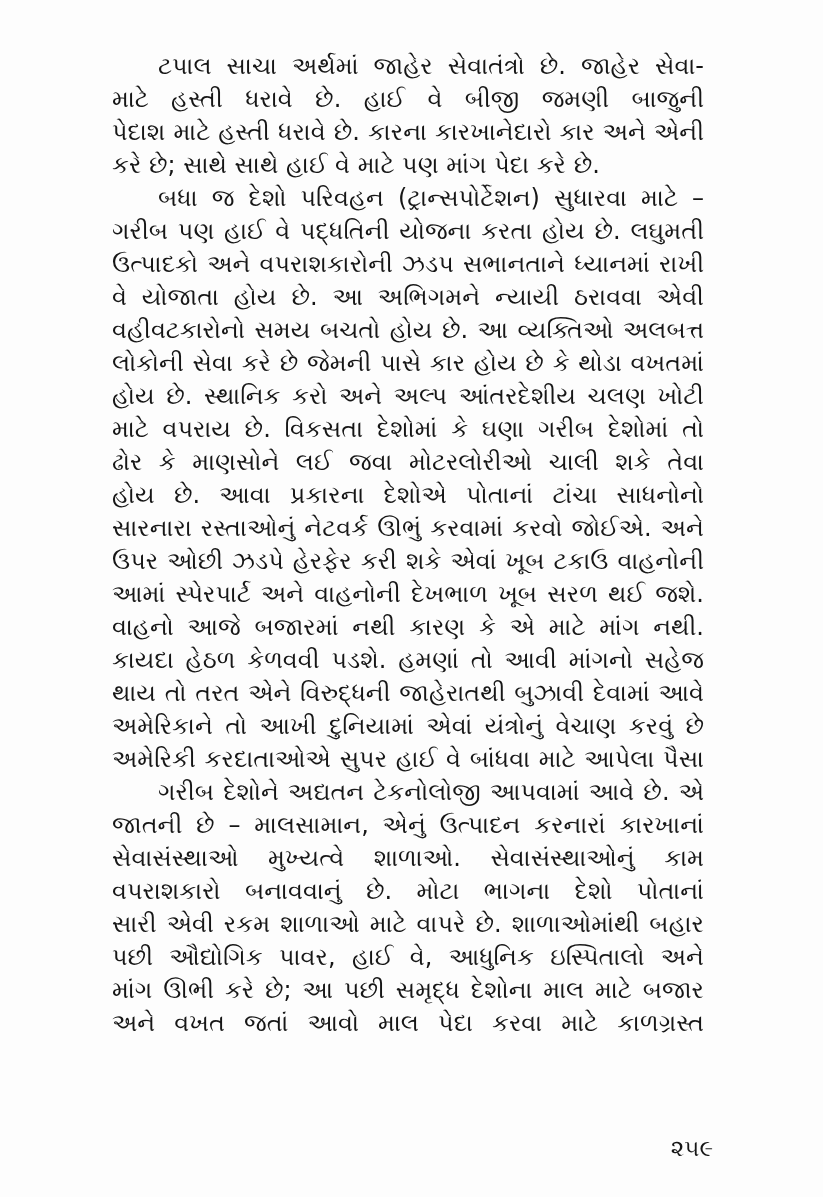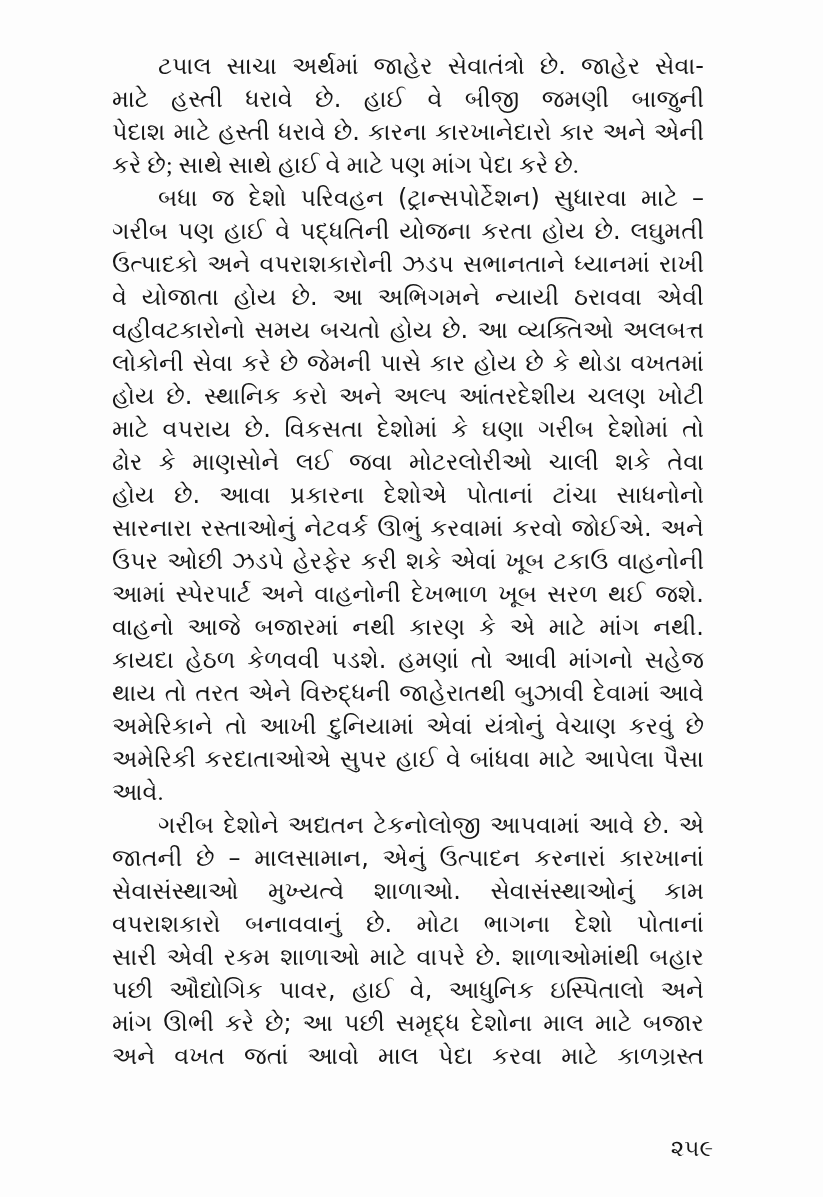--- a/index.html
+++ b/index.html
@@ -33,21 +33,20 @@
     text-align: justify;
     text-align-last: justify;
     white-space: normal;
     overflow: hidden;
   }
   .line.first {
     text-indent: 46px;
   }
   .line.plast {
     text-align-last: left;
-    font-family: Liberation Serif, serif;
   }
   .page-number {
     position: absolute;
     top: 1133px;
     right: 110px;
     font-size: 23px;
     line-height: 30px;
     color: #161616;
     margin-left: 32px;
   }
@@ -77,21 +76,20 @@
       <div class="line">ઢોર કે માણસોને લઈ જવા મોટરલોરીઓ ચાલી શકે તેવા રસ્તાઓની જરૂર</div>
       <div class="line">હોય છે. આવા પ્રકારના દેશોએ પોતાનાં ટાંચા સાધનોનો ઉપયોગ સર્વ હેતુ</div>
       <div class="line">સારનારા રસ્તાઓનું નેટવર્ક ઊભું કરવામાં કરવો જોઈએ. અને આવા રસ્તા</div>
       <div class="line">ઉપર ઓછી ઝડપે હેરફેર કરી શકે એવાં ખૂબ ટકાઉ વાહનોની જરૂર છે.</div>
       <div class="line">આમાં સ્પેરપાર્ટ અને વાહનોની દેખભાળ ખૂબ સરળ થઈ જશે. આવાં</div>
       <div class="line">વાહનો આજે બજારમાં નથી કારણ કે એ માટે માંગ નથી. આવી માંગ કડક</div>
       <div class="line">કાયદા હેઠળ કેળવવી પડશે. હમણાં તો આવી માંગનો સહેજ પણ નિર્દેશ</div>
       <div class="line">થાય તો તરત એને વિરુદ્ધની જાહેરાતથી બુઝાવી દેવામાં આવે છે.</div>
       <div class="line">અમેરિકાને તો આખી દુનિયામાં એવાં યંત્રોનું વેચાણ કરવું છે જેમાંથી</div>
       <div class="line">અમેરિકી કરદાતાઓએ સુપર હાઈ વે બાંધવા માટે આપેલા પૈસા નીકળી</div>
-      <div class="line plast">આવે.</div>
     </div>
 
     <div class="paragraph">
       <div class="line first">ગરીબ દેશોને અદ્યતન ટેકનોલોજી આપવામાં આવે છે. એ ત્રણ</div>
       <div class="line">જાતની છે – માલસામાન, એનું ઉત્પાદન કરનારાં કારખાનાં અને</div>
       <div class="line">સેવાસંસ્થાઓ મુખ્યત્વે શાળાઓ. સેવાસંસ્થાઓનું કામ ઉત્પાદકો અને</div>
       <div class="line">વપરાશકારો બનાવવાનું છે. મોટા ભાગના દેશો પોતાનાં અંદાજપત્રોની</div>
       <div class="line">સારી એવી રકમ શાળાઓ માટે વાપરે છે. શાળાઓમાંથી બહાર પડેલાઓ</div>
       <div class="line">પછી ઔદ્યોગિક પાવર, હાઈ વે, આધુનિક ઇસ્પિતાલો અને હવાઈ મથકોની</div>
       <div class="line">માંગ ઊભી કરે છે; આ પછી સમૃદ્ધ દેશોના માલ માટે બજાર ઊભું કરે છે</div>

